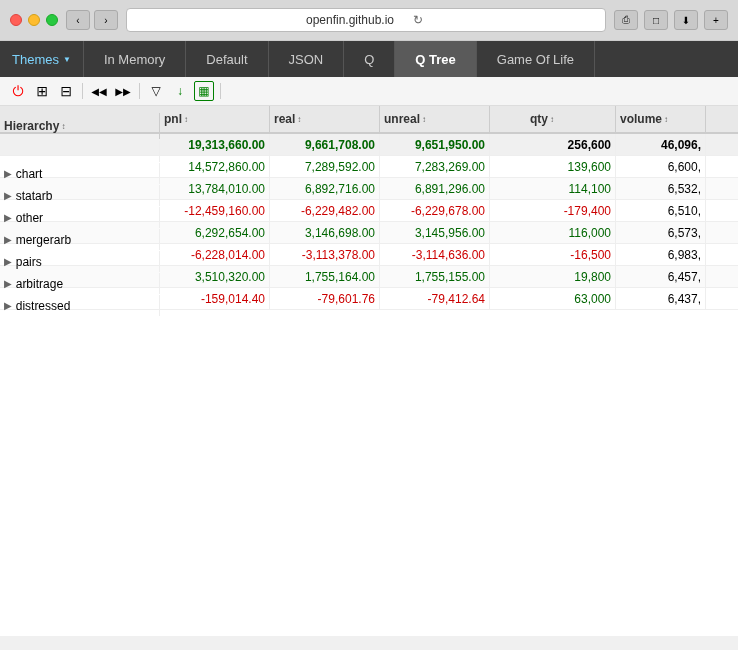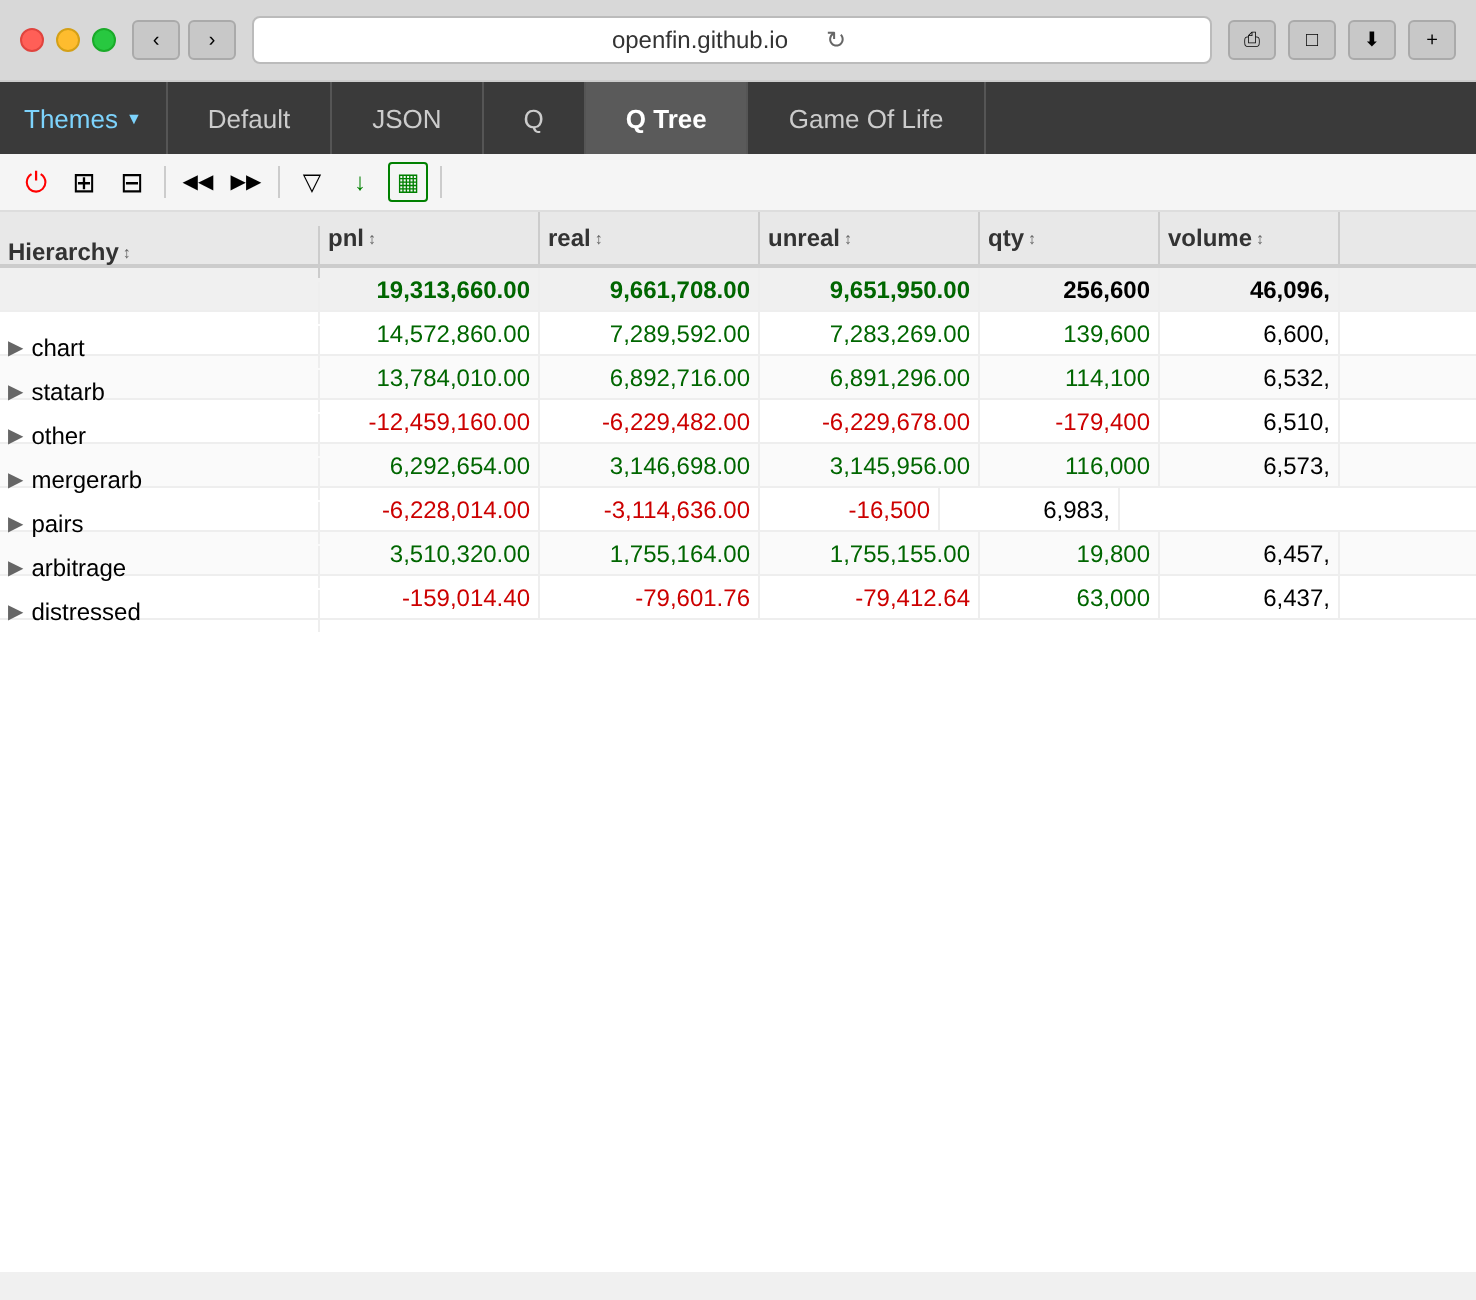--- a/index.html
+++ b/index.html
@@ -47,21 +47,21 @@
     .td.num { justify-content: flex-end; }
     .td.green-text { color: #006600; }
     .td.red-text { color: #cc0000; }
     .expand-icon { font-size: 10px; color: #666; margin-right: 4px; cursor: pointer; }
 
     
     .col-hierarchy { width: 160px; margin-top: 14px; }
     .col-pnl { width: 110px; }
     .col-real { width: 110px; }
     .col-unreal { width: 110px; }
-    .col-qty { width: 90px; }
+    .col-qty { width: 90px; margin-left: 36px; }
     .col-volume { width: 90px; }
 
     .summary-row { background: #f0f0f0 !important; font-weight: 600; }
   </style>
 </head>
 <body>
 
 <div class="browser-chrome">
   <div class="title-bar">
     <div class="traffic-lights">
@@ -83,20 +83,23 @@
       <div class="browser-action-btn">⬇</div>
       <div class="browser-action-btn">+</div>
     </div>
   </div>
 </div>
 
 <div class="app-tabs">
   <div class="themes-btn">
     <span>Themes</span>
     <span class="themes-arrow">▼</span>
+  </div>
+  <div class="app-tab">
+    <span>In Memory</span>
   </div>
   <div class="app-tab">
     <span>Default</span>
   </div>
   <div class="app-tab">
     <span>JSON</span>
   </div>
   <div class="app-tab">
     <span>Q</span>
   </div>
@@ -204,20 +207,21 @@
     <div class="td col-unreal num green-text">3,145,956.00</div>
     <div class="td col-qty num green-text">116,000</div>
     <div class="td col-volume num">6,573,</div>
   </div>
       <div class="table-row">
     <div class="td col-hierarchy">
       <span class="expand-icon">▶</span>
       <span>pairs</span>
     </div>
     <div class="td col-pnl num red-text">-6,228,014.00</div>
+    <div class="td col-real num red-text">-3,113,378.00</div>
     <div class="td col-unreal num red-text">-3,114,636.00</div>
     <div class="td col-qty num red-text">-16,500</div>
     <div class="td col-volume num">6,983,</div>
   </div>
       <div class="table-row">
     <div class="td col-hierarchy">
       <span class="expand-icon">▶</span>
       <span>arbitrage</span>
     </div>
     <div class="td col-pnl num green-text">3,510,320.00</div>

